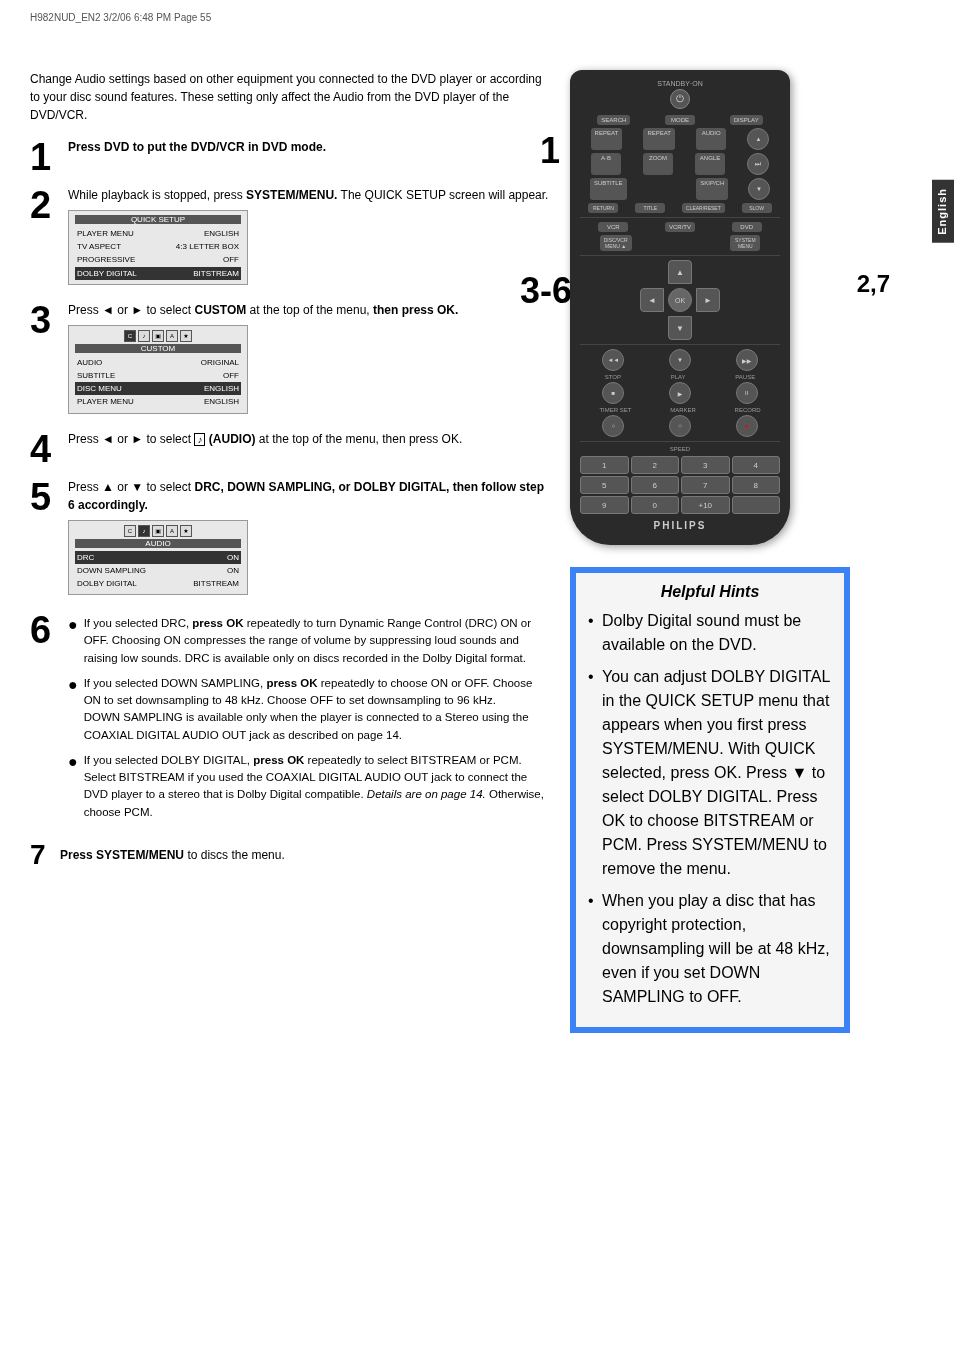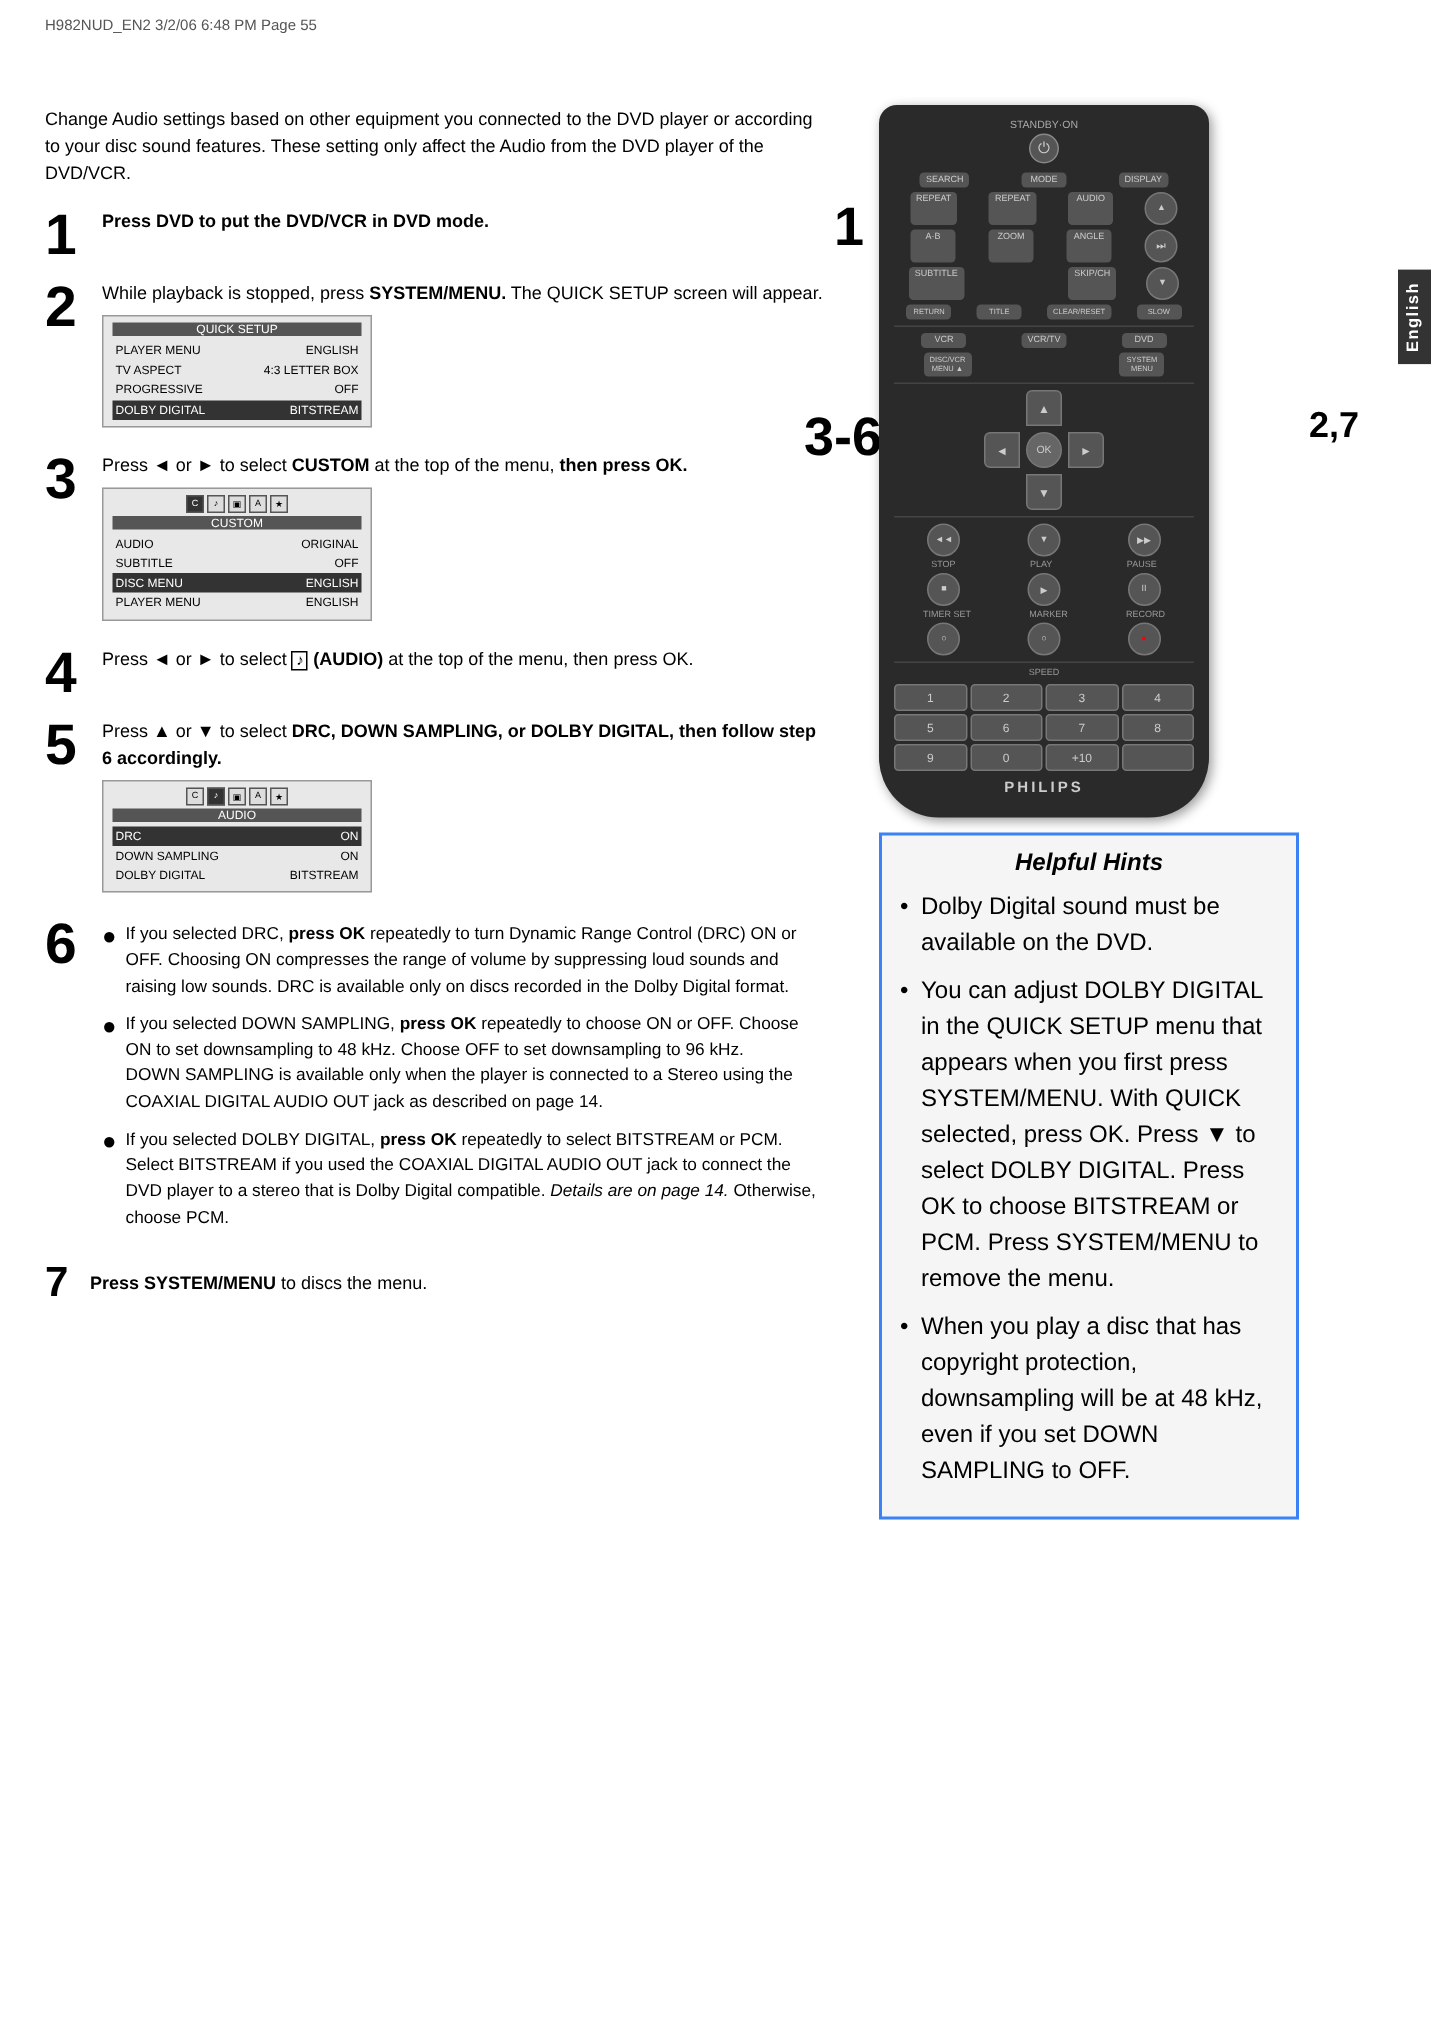--- a/index.html
+++ b/index.html
@@ -74,21 +74,21 @@
     .title-text {
       font-size: 32px;
       font-style: italic;
       font-weight: bold;
       color: #000;
     }
 
     
     .two-col {
       display: flex;
-      gap: 36px;
+      gap: 20px;
       margin-top: 10px;
     }
 
     .left-col {
       flex: 1;
       max-width: 520px;
     }
 
     .right-col {
       width: 280px;
@@ -338,23 +338,23 @@
 
     .bullet-dot {
       font-size: 16px;
       line-height: 1;
       flex-shrink: 0;
       margin-top: 2px;
     }
 
     
     .hints-box {
-      border: 2px solid #3b82f6;
+      border: 6px solid #3b82f6;
       padding: 10px 12px;
-      margin-top: 10px;
+      margin-top: 22px;
       background: #f5f5f5;
     }
 
     .hints-title {
       font-size: 16px;
       font-style: italic;
       font-weight: bold;
       text-align: center;
       margin-bottom: 8px;
       color: #000;

